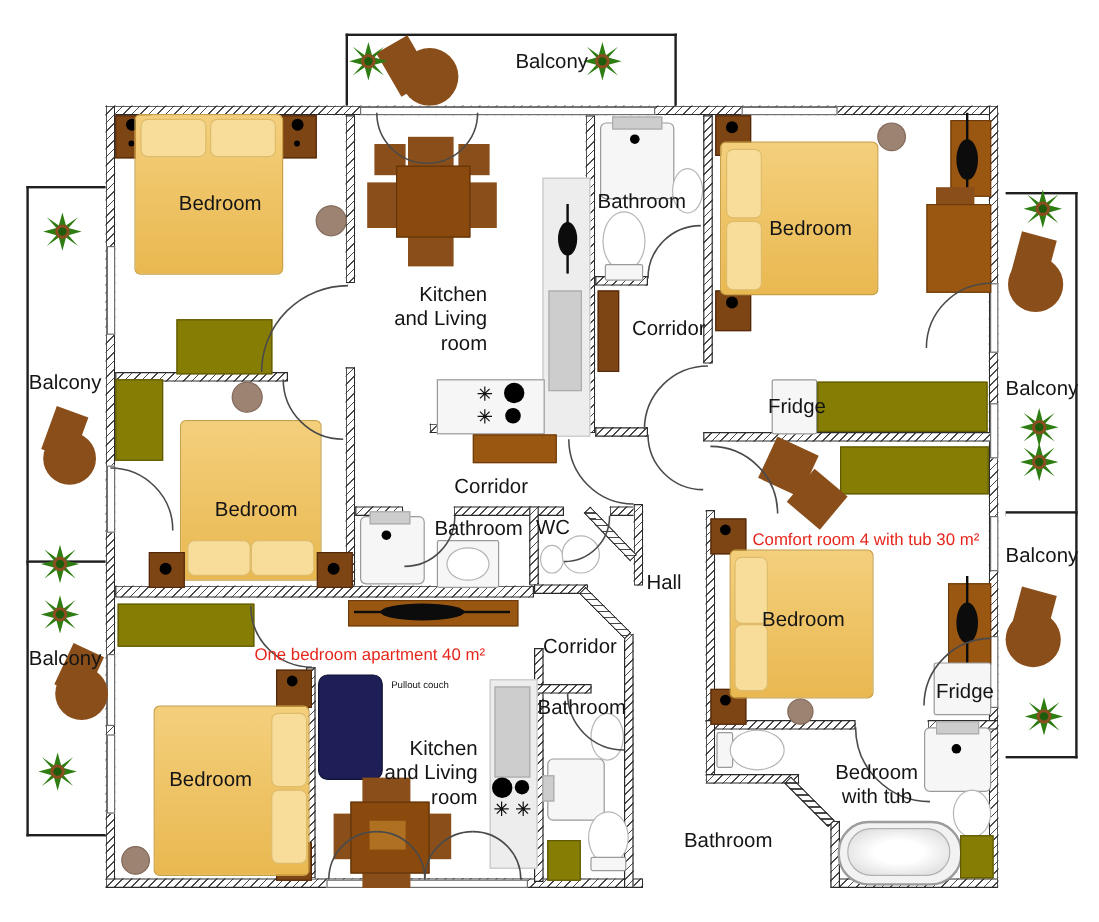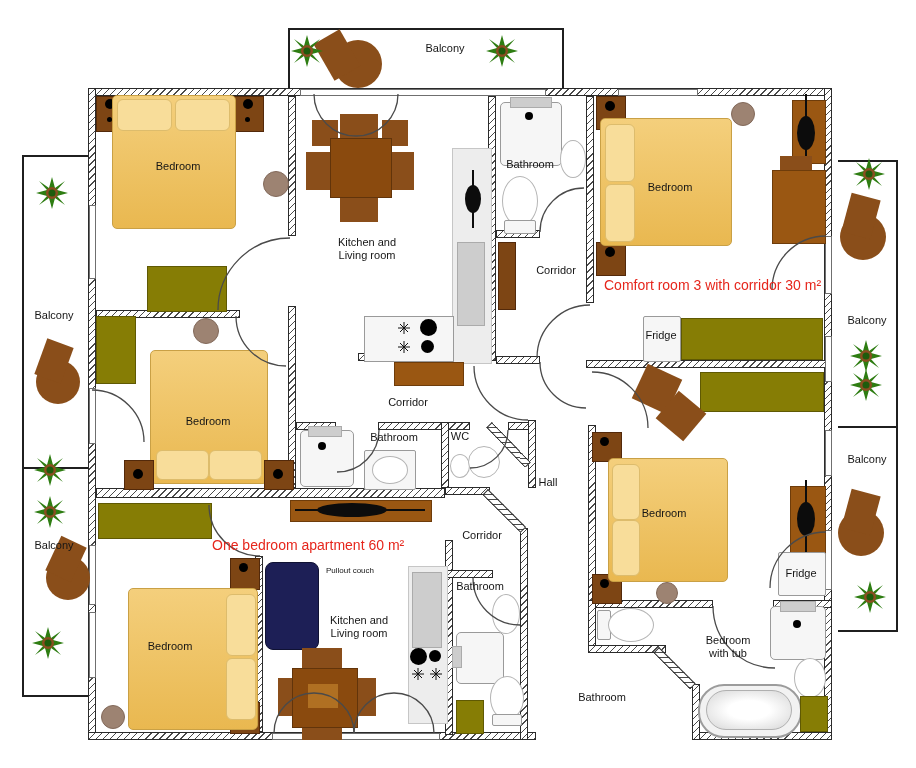--- a/index.html
+++ b/index.html
@@ -1,21 +1,21 @@
 <!DOCTYPE html>
 <html><head>
 <meta charset="utf-8">
 <style>
   html,body{margin:0;padding:0;background:#fff}
   #plan{position:relative;width:916px;height:768px;background:#fff;font-family:"Liberation Sans",sans-serif;overflow:hidden}
   .w{position:absolute;background:repeating-linear-gradient(135deg,#4a4a4a 0 1px,#fff 1px 5px);box-shadow:inset 0 0 0 1px #2b2b2b}
   .dg{transform-origin:0 0}
   .balc{position:absolute;background:#fff;border:2px solid #1f1f1f}
   .win{position:absolute;background:#fff;border:1px solid #6f6f6f}
-  .lbl{position:absolute;font-size:11px;color:#151515;text-align:center;line-height:1.2}
+  .lbl{position:absolute;font-size:17px;color:#151515;text-align:right;line-height:1.2}
   .sm{font-size:8px;text-align:center}
   .apt{position:absolute;font-size:14px;color:#e6261c;white-space:nowrap}
   .f{position:absolute}
   .wood{position:absolute;background:#9a5712;border:1px solid #6e3c0a}
   .wood2{position:absolute;background:#8a4a0e;border:1px solid #62340a}
   .olv{position:absolute;background:#867d05;border:1px solid #5f5903}
   .bed{position:absolute;background:linear-gradient(180deg,#f4cf7c,#e9b850);border:1px solid #c9a045;border-radius:5px}
   .pil{position:absolute;background:#f8dd9a;border:1px solid #ddbc6c;border-radius:6px}
   .ns{position:absolute;background:#7d4514;border:1px solid #53290a}
   .dot{position:absolute;background:#000;border-radius:50%}
@@ -336,16 +336,16 @@
   <div class="lbl" style="left:376px;top:396px;width:64px">Corridor</div>
   <div class="lbl" style="left:450px;top:529px;width:64px">Corridor</div>
   <div class="lbl" style="left:445px;top:430px;width:30px">WC</div>
   <div class="lbl" style="left:528px;top:476px;width:40px">Hall</div>
   <div class="lbl" style="left:570px;top:691px;width:64px">Bathroom</div>
 
   <div class="lbl" style="left:640px;top:329px;width:42px">Fridge</div>
   <div class="lbl" style="left:780px;top:567px;width:42px">Fridge</div>
   <div class="lbl sm" style="left:320px;top:566px;width:60px">Pullout couch</div>
 
-  <div class="apt" style="left:604px;top:277px">Comfort room 3 with corridor 30 m²</div>
-  <div class="apt" style="left:212px;top:537px">One bedroom apartment 60 m²</div>
+  <div class="apt" style="left:627px;top:441px">Comfort room 4 with tub 30 m²</div>
+  <div class="apt" style="left:212px;top:537px">One bedroom apartment 40 m²</div>
 
 </div>
 
 </body></html>

